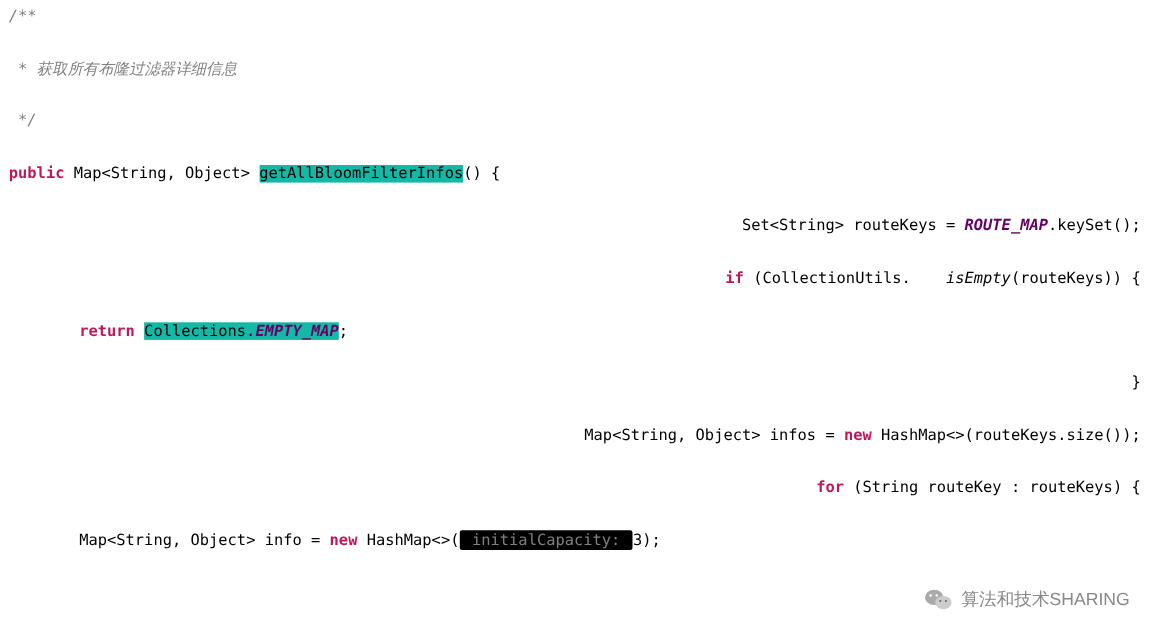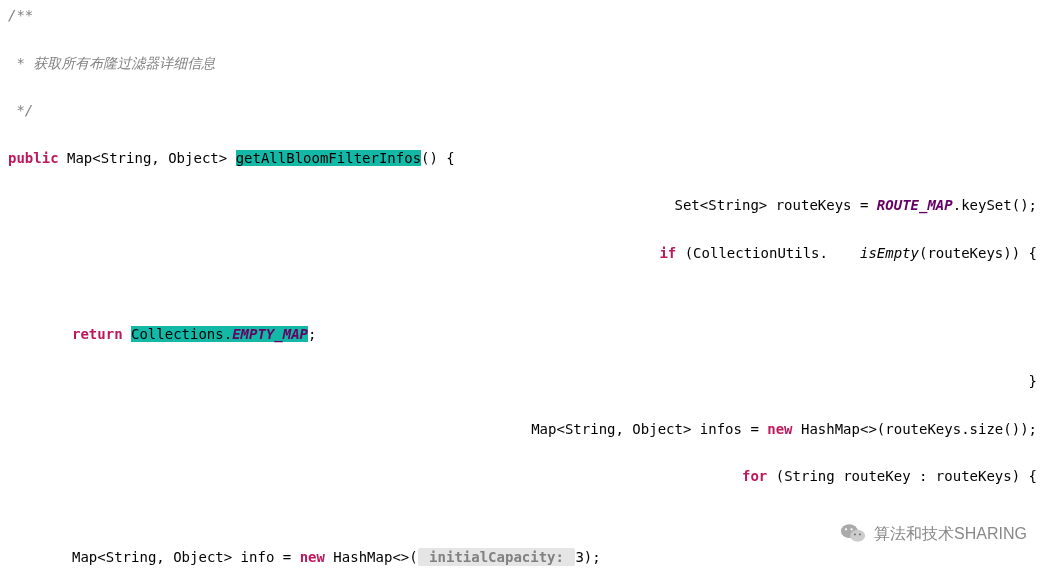--- a/index.html
+++ b/index.html
@@ -13,29 +13,29 @@
       white-space: nowrap;
       position: relative;
       width: 1045px;
       height: 575px;
       overflow: hidden;
     }
     .comment { color: #808080; font-style: italic; }
     .keyword { color: #be185d; font-weight: bold; }
     .static-field { color: #660066; font-style: italic; font-weight: bold; }
     .static-method { font-style: italic; margin-left: 32px; }
-    .hint { color: #808080; background: #e5e5e5; padding: 1px 3px; border-radius: 2px; font-style: normal; font-weight: bold; }
+    .hint { color: #808080; background: #000000; padding: 1px 3px; border-radius: 2px; font-style: normal; }
     .highlight-yellow { background: #14b8a6; }
     .line { display: block; }
     .indent1 { padding-left: 32px; text-align: right; }
-    .indent2 { padding-left: 64px; margin-top: 33px; }
+    .indent2 { padding-left: 64px; }
     .watermark {
       position: absolute;
       right: 18px;
-      bottom: 28px;
+      bottom: 16px;
       display: flex;
       align-items: center;
       gap: 8px;
       color: #888888;
       font-family: 'Microsoft YaHei', Arial, sans-serif;
       font-size: 16px;
     }
     .watermark-icon {
       width: 26px;
       height: 22px;

